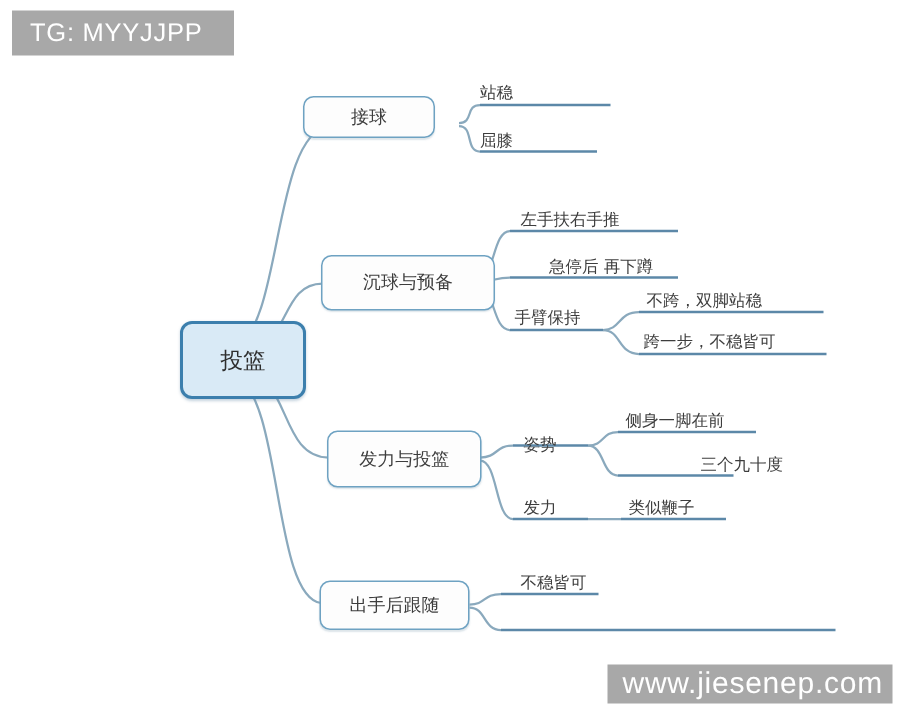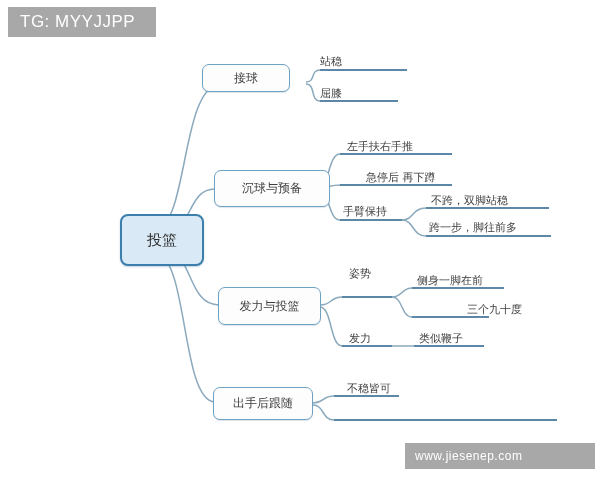--- a/index.html
+++ b/index.html
@@ -23,21 +23,21 @@
   .leaf-label{
     position:absolute;font-size:11px;color:var(--text,#3d3d3d);
     white-space:nowrap;line-height:13px;cursor:default;
   }
   .wm{
     position:absolute;display:flex;align-items:center;
     background:var(--watermark-bg,#a8a8a8);color:var(--watermark-text,#ffffff);
     font-family:"Liberation Sans",sans-serif;letter-spacing:.5px;text-align:center;
   }
   #wm-top{left:8px;top:7px;width:148px;height:30px;font-size:17px;padding-left:12px;box-sizing:border-box;}
-  #wm-bottom{left:405px;top:443px;width:190px;height:26px;font-size:12px;padding-left:10px;box-sizing:border-box;}
+  #wm-bottom{left:405px;top:443px;width:190px;height:26px;font-size:20px;padding-left:10px;box-sizing:border-box;}
 </style>
 </head>
 <body>
 
 <div id="canvas">
 
   <svg class="lines">
     <g>
       <path class="connector" d="M 158 230 C 188 216, 182 90, 219 84"></path>
       <path class="connector" d="M 160 237 C 194 233, 186 189, 215 189"></path>
@@ -83,23 +83,23 @@
   <div class="topic-box" style="left:218px;top:287px;width:103px;height:38px;">发力与投篮</div>
   <div class="topic-box" style="left:213px;top:387px;width:100px;height:33px;">出手后跟随</div>
 
   <div class="leaf-label" style="left:320px;top:55px;">站稳</div>
   <div class="leaf-label" style="left:320px;top:87px;">屈膝</div>
 
   <div class="leaf-label" style="left:347px;top:140px;">左手扶右手推</div>
   <div class="leaf-label" style="left:366px;top:171px;">急停后 再下蹲</div>
   <div class="leaf-label" style="left:343px;top:205px;">手臂保持</div>
   <div class="leaf-label" style="left:431px;top:194px;">不跨，双脚站稳</div>
-  <div class="leaf-label" style="left:429px;top:221px;">跨一步，脚往前多</div>
+  <div class="leaf-label" style="left:429px;top:221px;">跨一步，不稳皆可</div>
 
-  <div class="leaf-label" style="left:349px;top:267px;">姿势</div>
+  <div class="leaf-label" style="left:349px;top:290px;">姿势</div>
   <div class="leaf-label" style="left:417px;top:274px;">侧身一脚在前</div>
   <div class="leaf-label" style="left:419px;top:303px;margin-left:48px;">三个九十度</div>
   <div class="leaf-label" style="left:349px;top:332px;">发力</div>
   <div class="leaf-label" style="left:419px;top:332px;">类似鞭子</div>
 
   <div class="leaf-label" style="left:347px;top:382px;">不稳皆可</div>
 
   <div class="wm" id="wm-top">TG: MYYJJPP</div>
   <div class="wm" id="wm-bottom">www.jiesenep.com</div>
 

